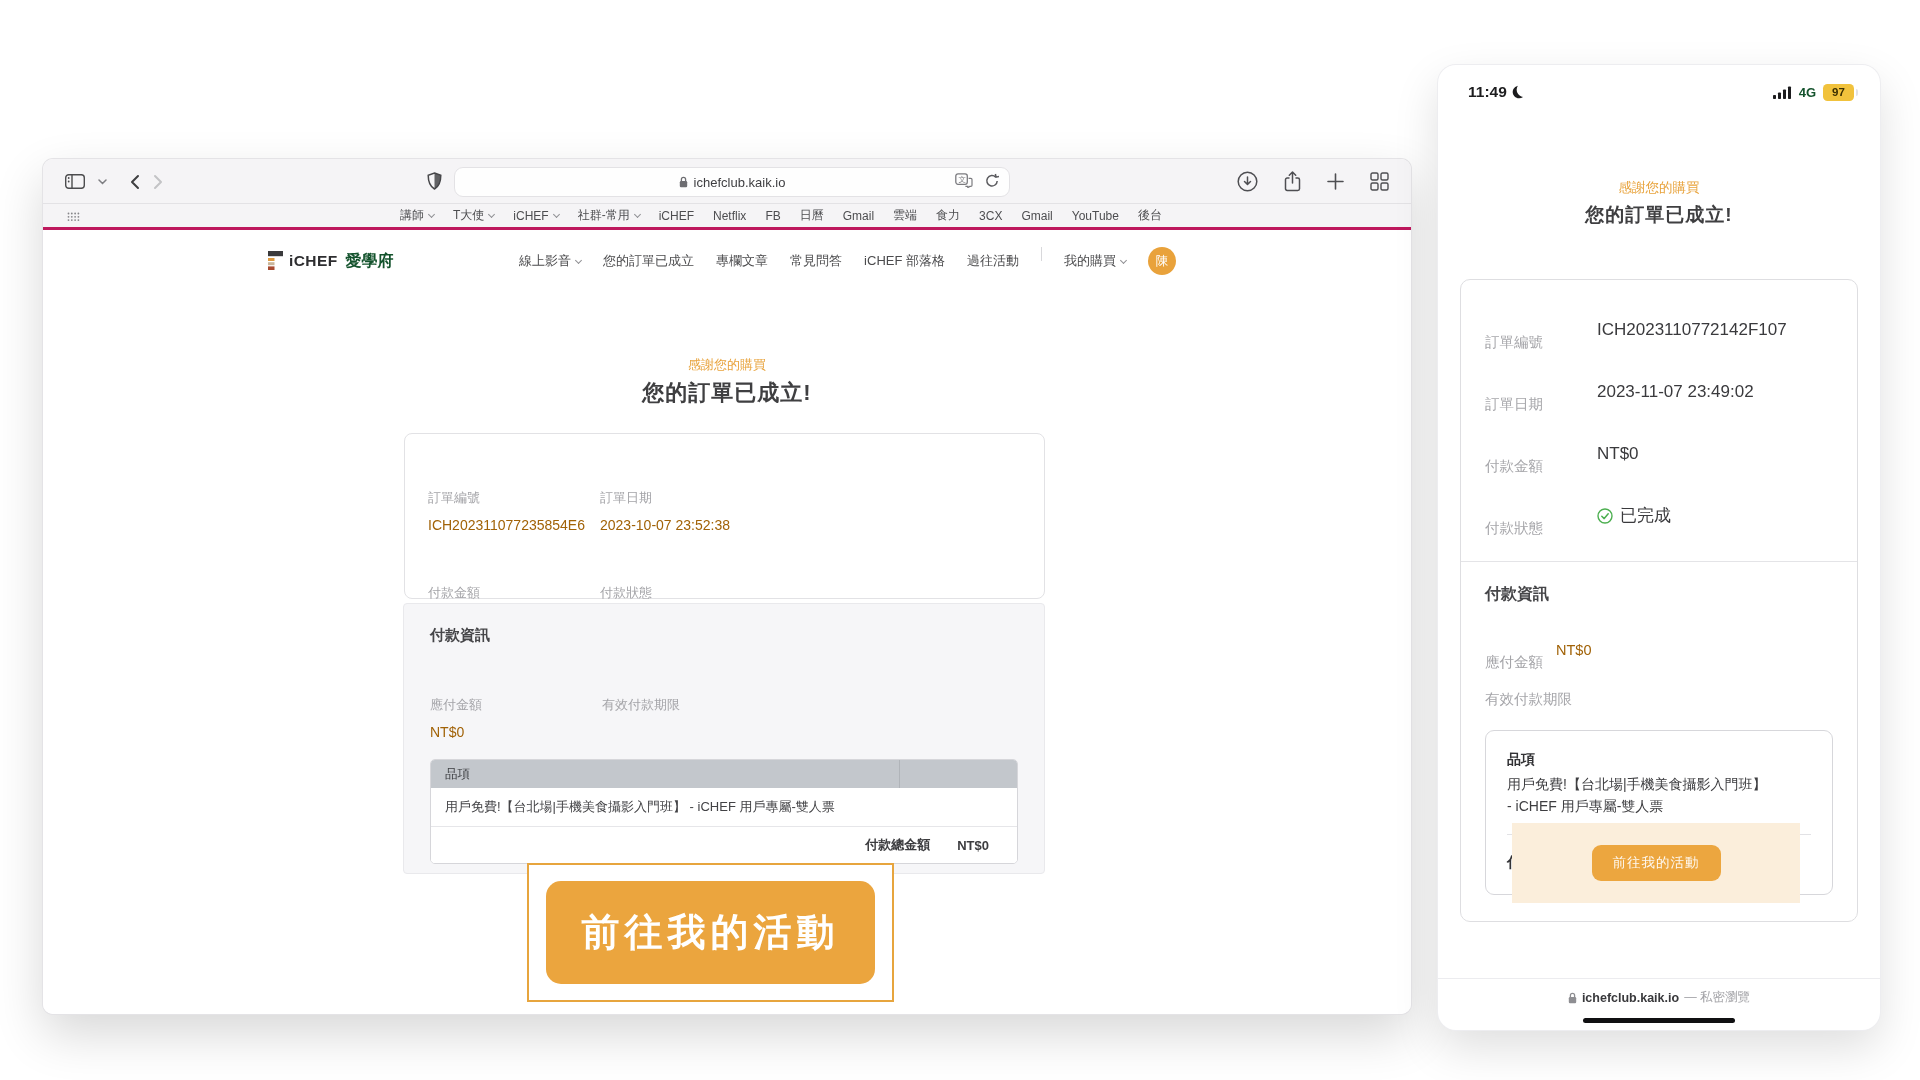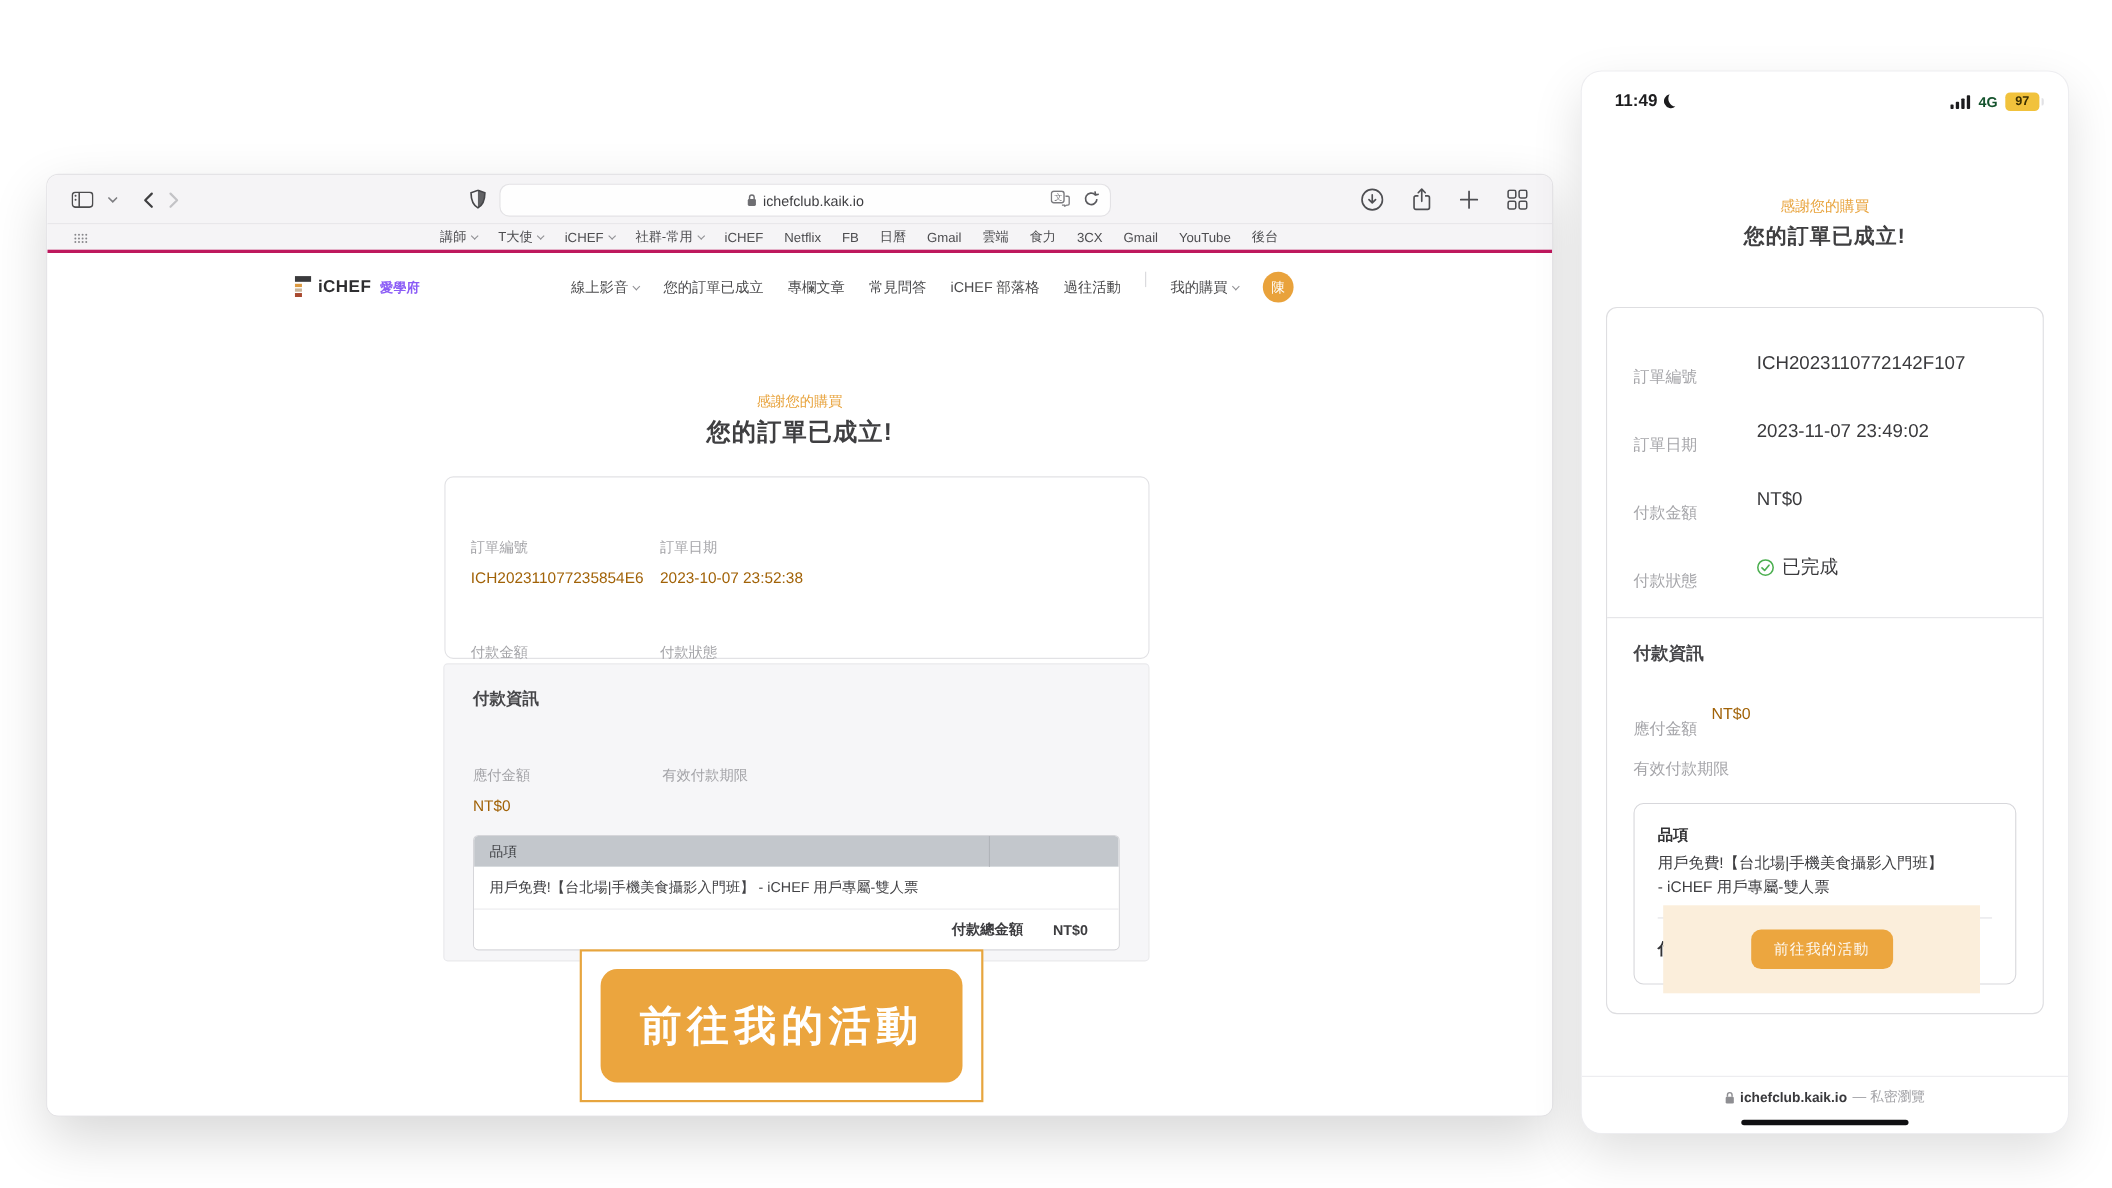--- a/index.html
+++ b/index.html
@@ -30,21 +30,21 @@
   .chev { display:inline-block; width:5px; height:5px; border-right:1.4px solid #909094; border-bottom:1.4px solid #909094;
           transform:rotate(45deg); margin-left:5px; margin-bottom:2px; }
 
   .content { position:absolute; top:73px; left:0; right:0; bottom:0; background:#fff; }
 
   
   .site-header { position:absolute; top:12px; left:225px; right:235px; height:34px;
                  display:flex; align-items:center; justify-content:space-between; }
   .logo { display:flex; align-items:center; gap:6px; cursor:pointer; }
   .logo-name { font-size:15.5px; font-weight:800; color:#2e2e30; letter-spacing:.4px; }
-  .logo-suffix { font-size:12px; font-weight:800; color:#8b5cf6; margin-left:2px; }
+  .logo-suffix { font-size:16px; font-weight:800; color:#14532d; margin-left:2px; }
   .nav { display:flex; gap:22px; font-size:13px; color:#4b4b4d; }
   .nav a { color:inherit; text-decoration:none; display:flex; align-items:center; cursor:pointer; }
   .nav-divider { width:1px; height:14px; background:#d8d8db; }
   .avatar { width:28px; height:28px; border-radius:50%; background:#E9A23B; color:#fff; font-size:12.5px;
             display:flex; align-items:center; justify-content:center; cursor:pointer; }
 
   
   .eyebrow { position:absolute; top:124px; left:0; right:0; text-align:center; font-size:13px; color:#E8A33C; }
   .page-title { position:absolute; top:146px; left:0; right:0; text-align:center; font-size:22px; font-weight:700;
                 color:#3f3f41; letter-spacing:1px; }

